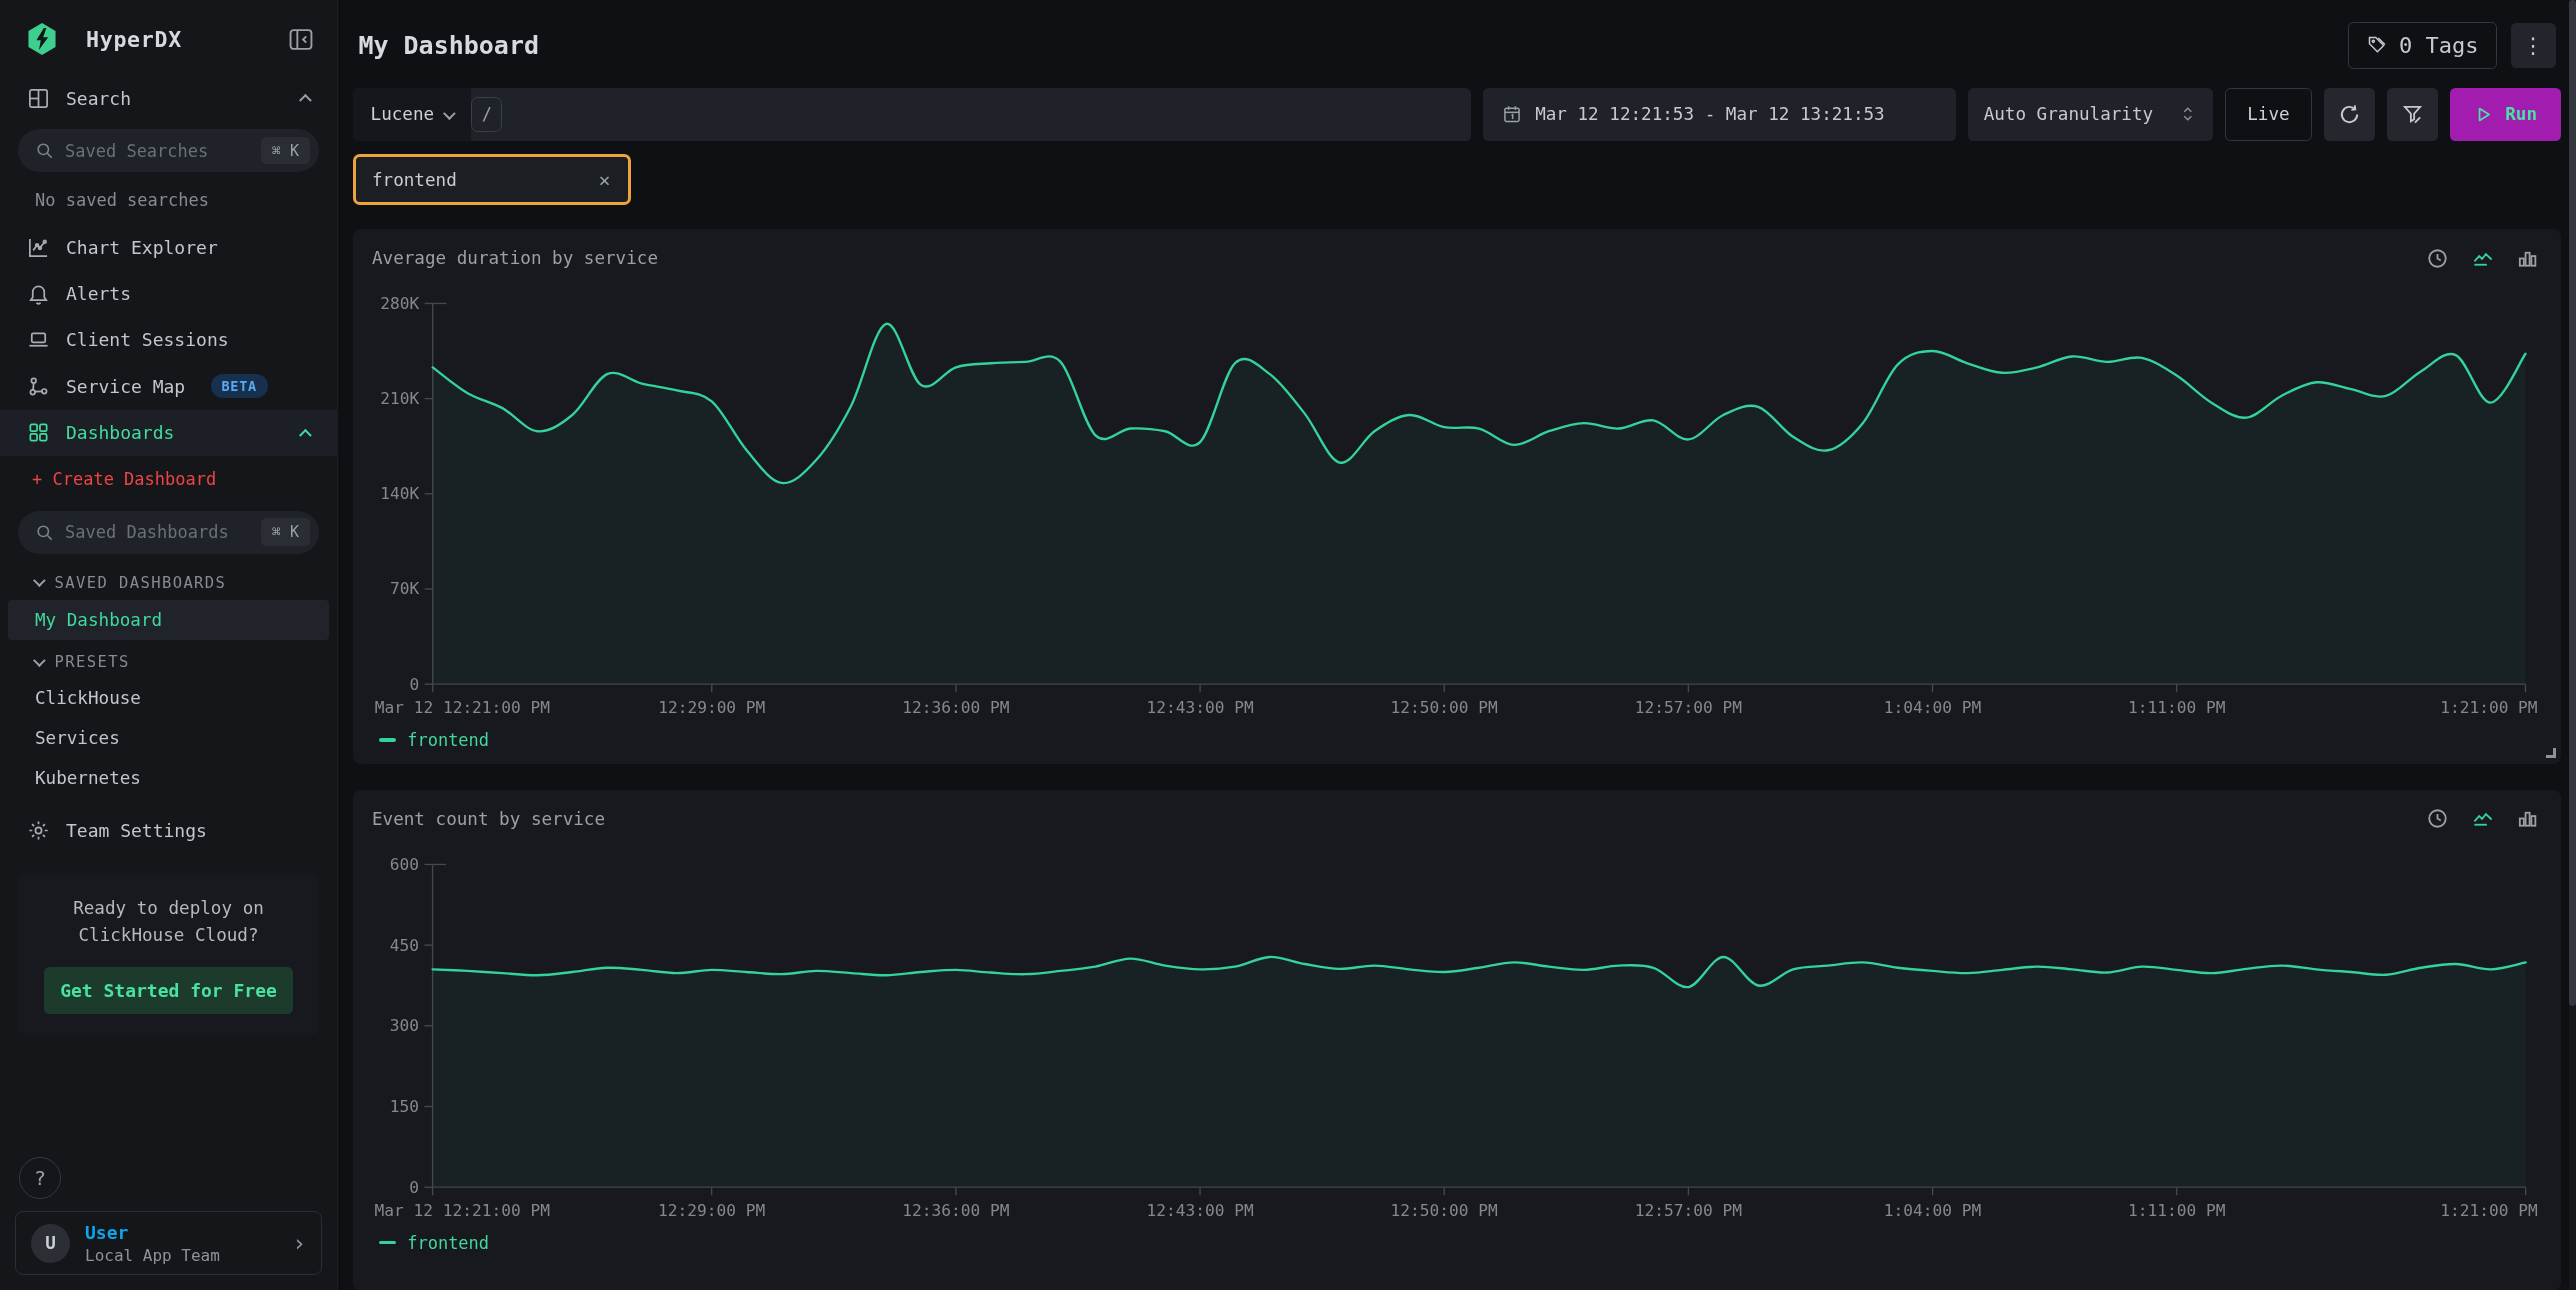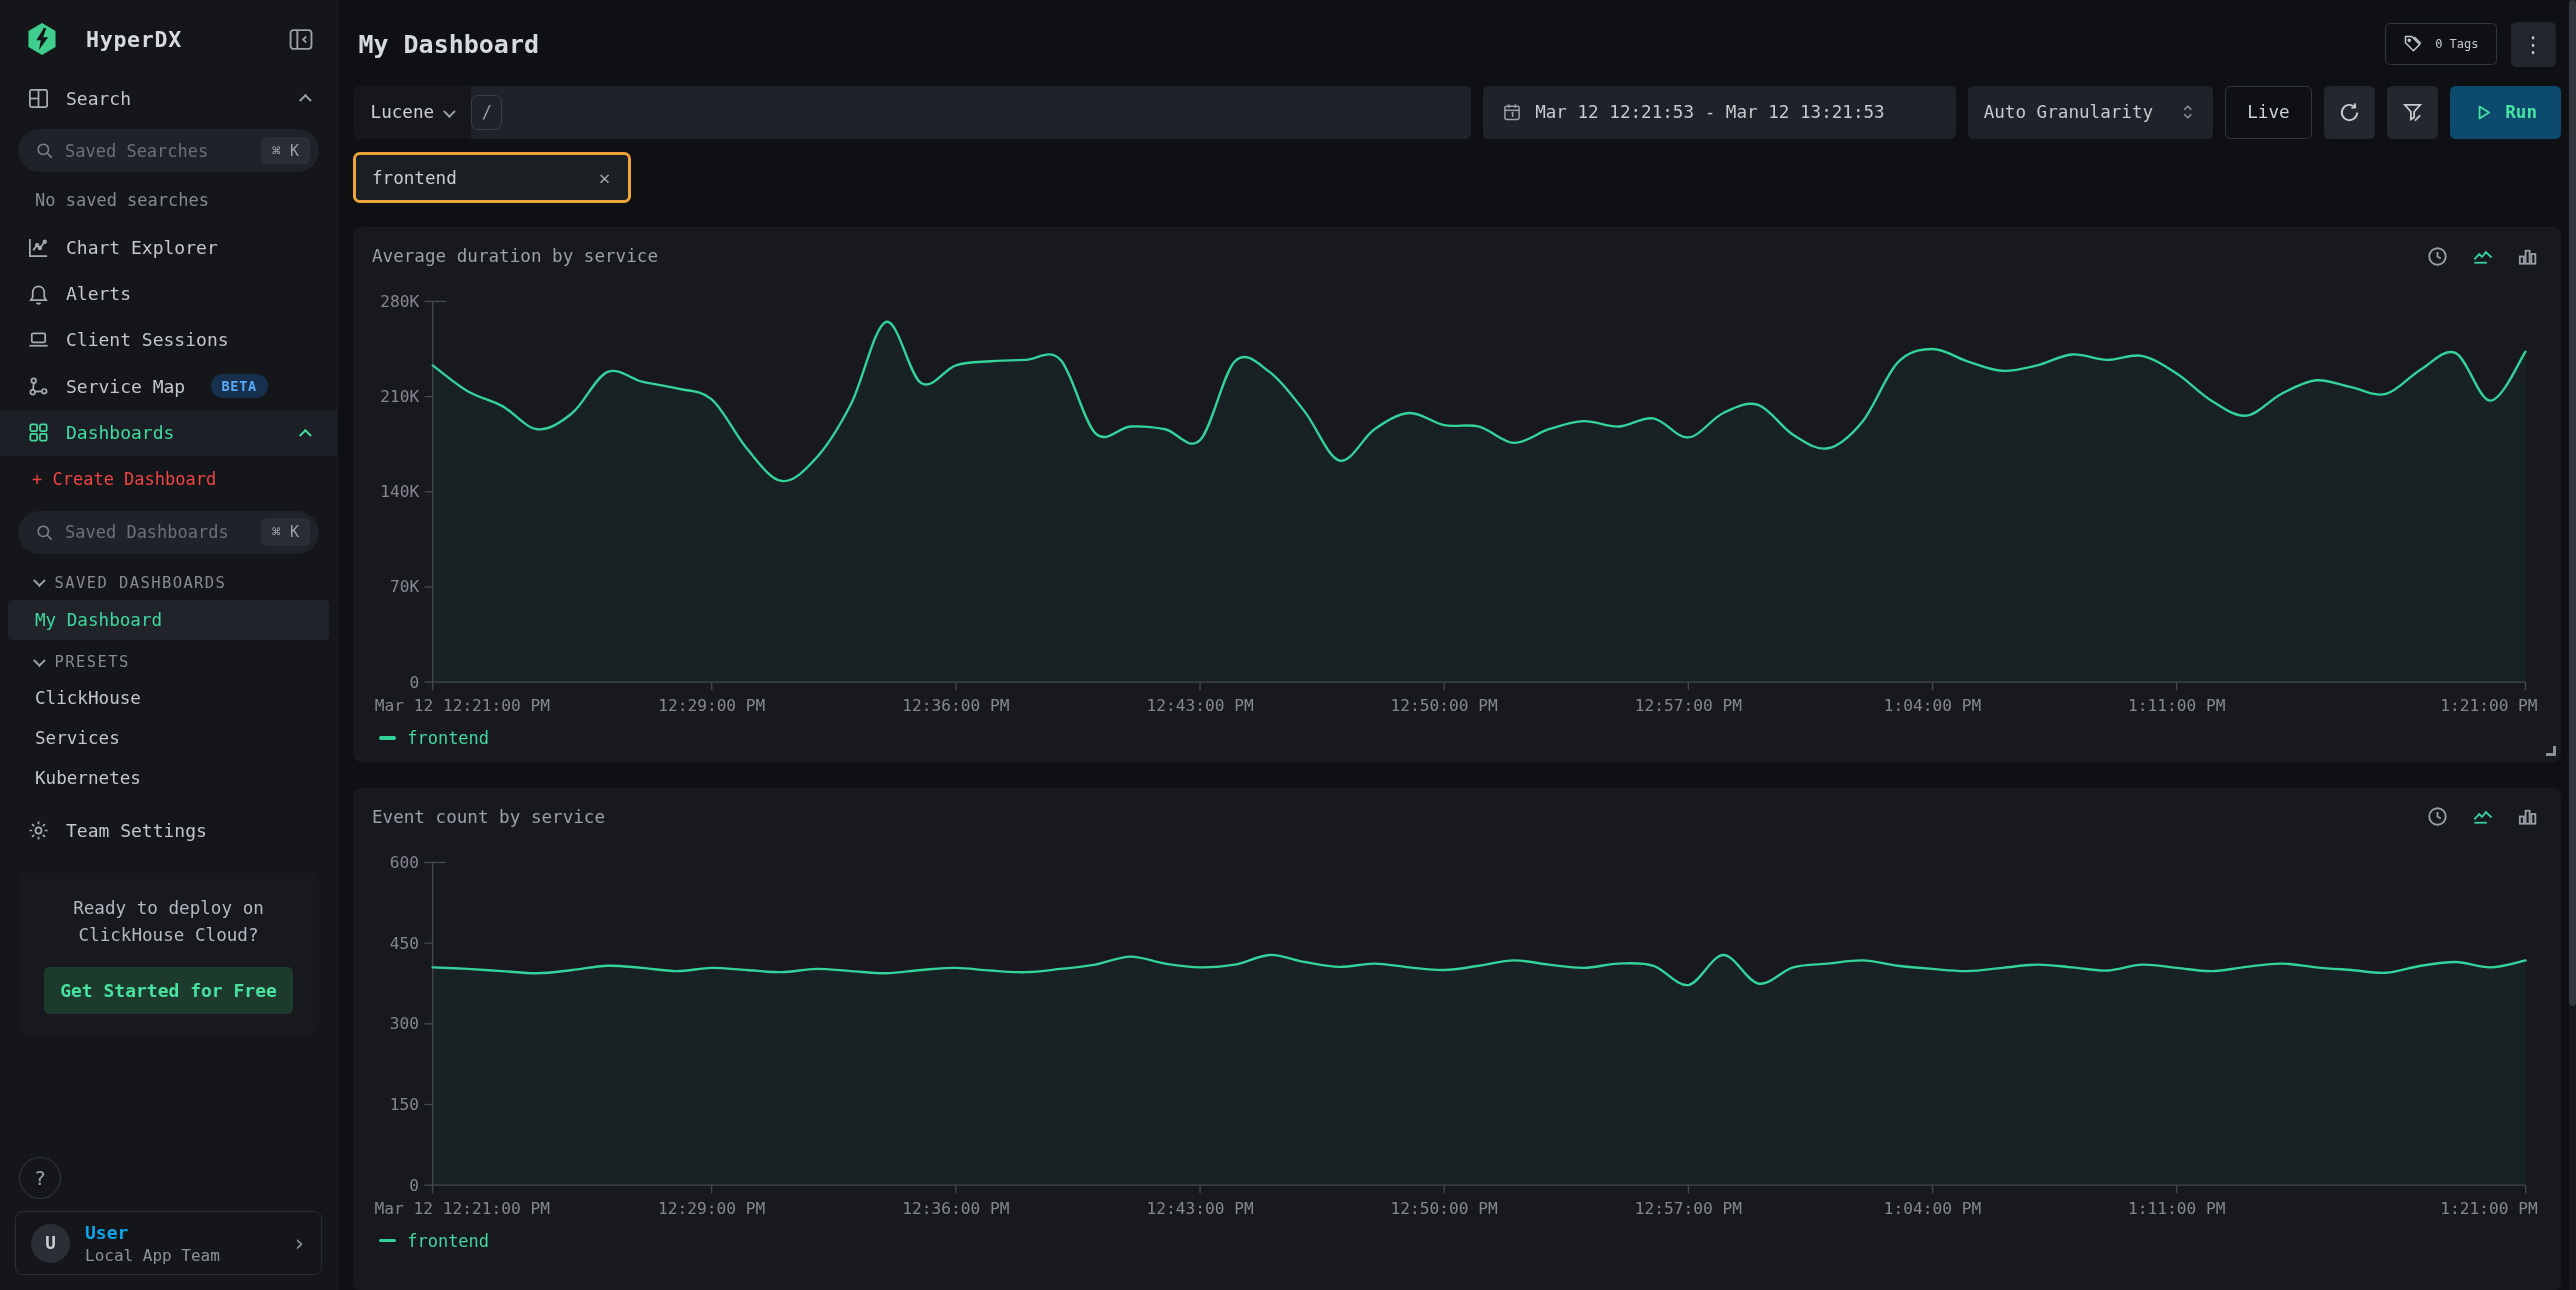--- a/index.html
+++ b/index.html
@@ -44,35 +44,35 @@
   .avatar { width:39px; height:39px; border-radius:50%; background:#2b2f35; color:#c9ced3; font-size:17.6px; font-weight:bold; display:flex; align-items:center; justify-content:center; }
   .u-name { font-size:18px; font-weight:bold; color:#0ea5e9; }
   .u-team { font-size:16px; color:#8d9298; margin-top:2.7px; }
   .u-chev { margin-left:auto; color:#8d9298; font-size:23px; }
 
   
   .main { flex:1; padding:0 15px 0 15px; display:flex; flex-direction:column; overflow:hidden; }
   .main-h { display:flex; align-items:center; justify-content:space-between; padding:21.6px 5.4px 19px 5.4px; }
   .page-title { font-size:25px; font-weight:bold; color:#d6dade; }
   .h-right { display:flex; align-items:center; gap:13.5px; }
-  .tags-btn { display:flex; gap:12px; align-items:center; border:1.4px solid #34383e; border-radius:5.4px; padding:10px 17.6px; font-size:12px; color:#c6cacf; cursor:pointer; }
+  .tags-btn { display:flex; gap:12px; align-items:center; border:1.4px solid #34383e; border-radius:5.4px; padding:10px 17.6px; font-size:22px; color:#c6cacf; cursor:pointer; }
   .kebab { width:45px; height:45px; background:#22252b; border-radius:5.4px; display:flex; align-items:center; justify-content:center; color:#c6cacf; font-size:21.6px; cursor:pointer; }
 
   .toolbar { display:flex; gap:12px; align-items:flex-end; }
   .ctrl { height:53px; border-radius:5.4px; background:#1f2228; display:flex; align-items:center; font-size:17.6px; color:#c6cacf; }
   .searchc { flex:1; overflow:hidden; padding:0; }
   .lang { background:#15171c; height:100%; display:flex; align-items:center; gap:10.8px; padding:0 17.6px; border-radius:5.4px 0 0 5.4px; color:#cdd1d6; cursor:pointer; }
   .searchc input { flex:1; min-width:0; background:transparent; border:none; outline:none; color:#c6cacf; font-size:17.6px; font-family:inherit; padding:0 17.6px; }
   .searchc input::placeholder { color:#686d74; }
   .slash { border:1.4px solid #3a3e45; border-radius:6.8px; min-width:31px; height:35px; display:flex; align-items:center; justify-content:center; color:#9aa0a6; margin-right:10.8px; font-size:17px; }
   .datec { width:473px; gap:13.5px; padding:0 19px; cursor:pointer; }
   .granc { width:245px; padding:0 16px; justify-content:space-between; cursor:pointer; }
   .live-btn { background:transparent; border:1.4px solid #33373d; padding:0 21.6px; color:#ced2d7; cursor:pointer; }
   .iconbtn { width:51px; background:#24272d; justify-content:center; cursor:pointer; }
-  .run-btn { background:#0c4a6e; color:#47e3a2; font-weight:bold; gap:12px; padding:0 24px; cursor:pointer; }
+  .run-btn { background:#a21caf; color:#47e3a2; font-weight:bold; gap:12px; padding:0 24px; cursor:pointer; }
 
   .chip-row { margin-top:13.5px; }
   .chip { width:278px; height:51px; background:#1b1e23; border:3.4px solid #eda43c; border-radius:6.8px; display:flex; align-items:center; padding:0 13.5px 0 16px; }
   .chip input { flex:1; min-width:0; background:transparent; border:none; outline:none; color:#c9cdd2; font-size:17.6px; font-family:inherit; }
   .chip .x { color:#9aa0a6; font-size:20px; cursor:pointer; padding:0 4px; }
 
   .panel { background:#17191e; border-radius:8px; padding:19px 19px 13.5px 19px; position:relative; margin-top:24px; }
   .panel.second { margin-top:26px; height:534px; }
   .ptitle { font-size:17.6px; color:#9ba0a7; }
   .picons { position:absolute; top:17.6px; right:21.6px; display:flex; gap:21.6px; align-items:center; }

